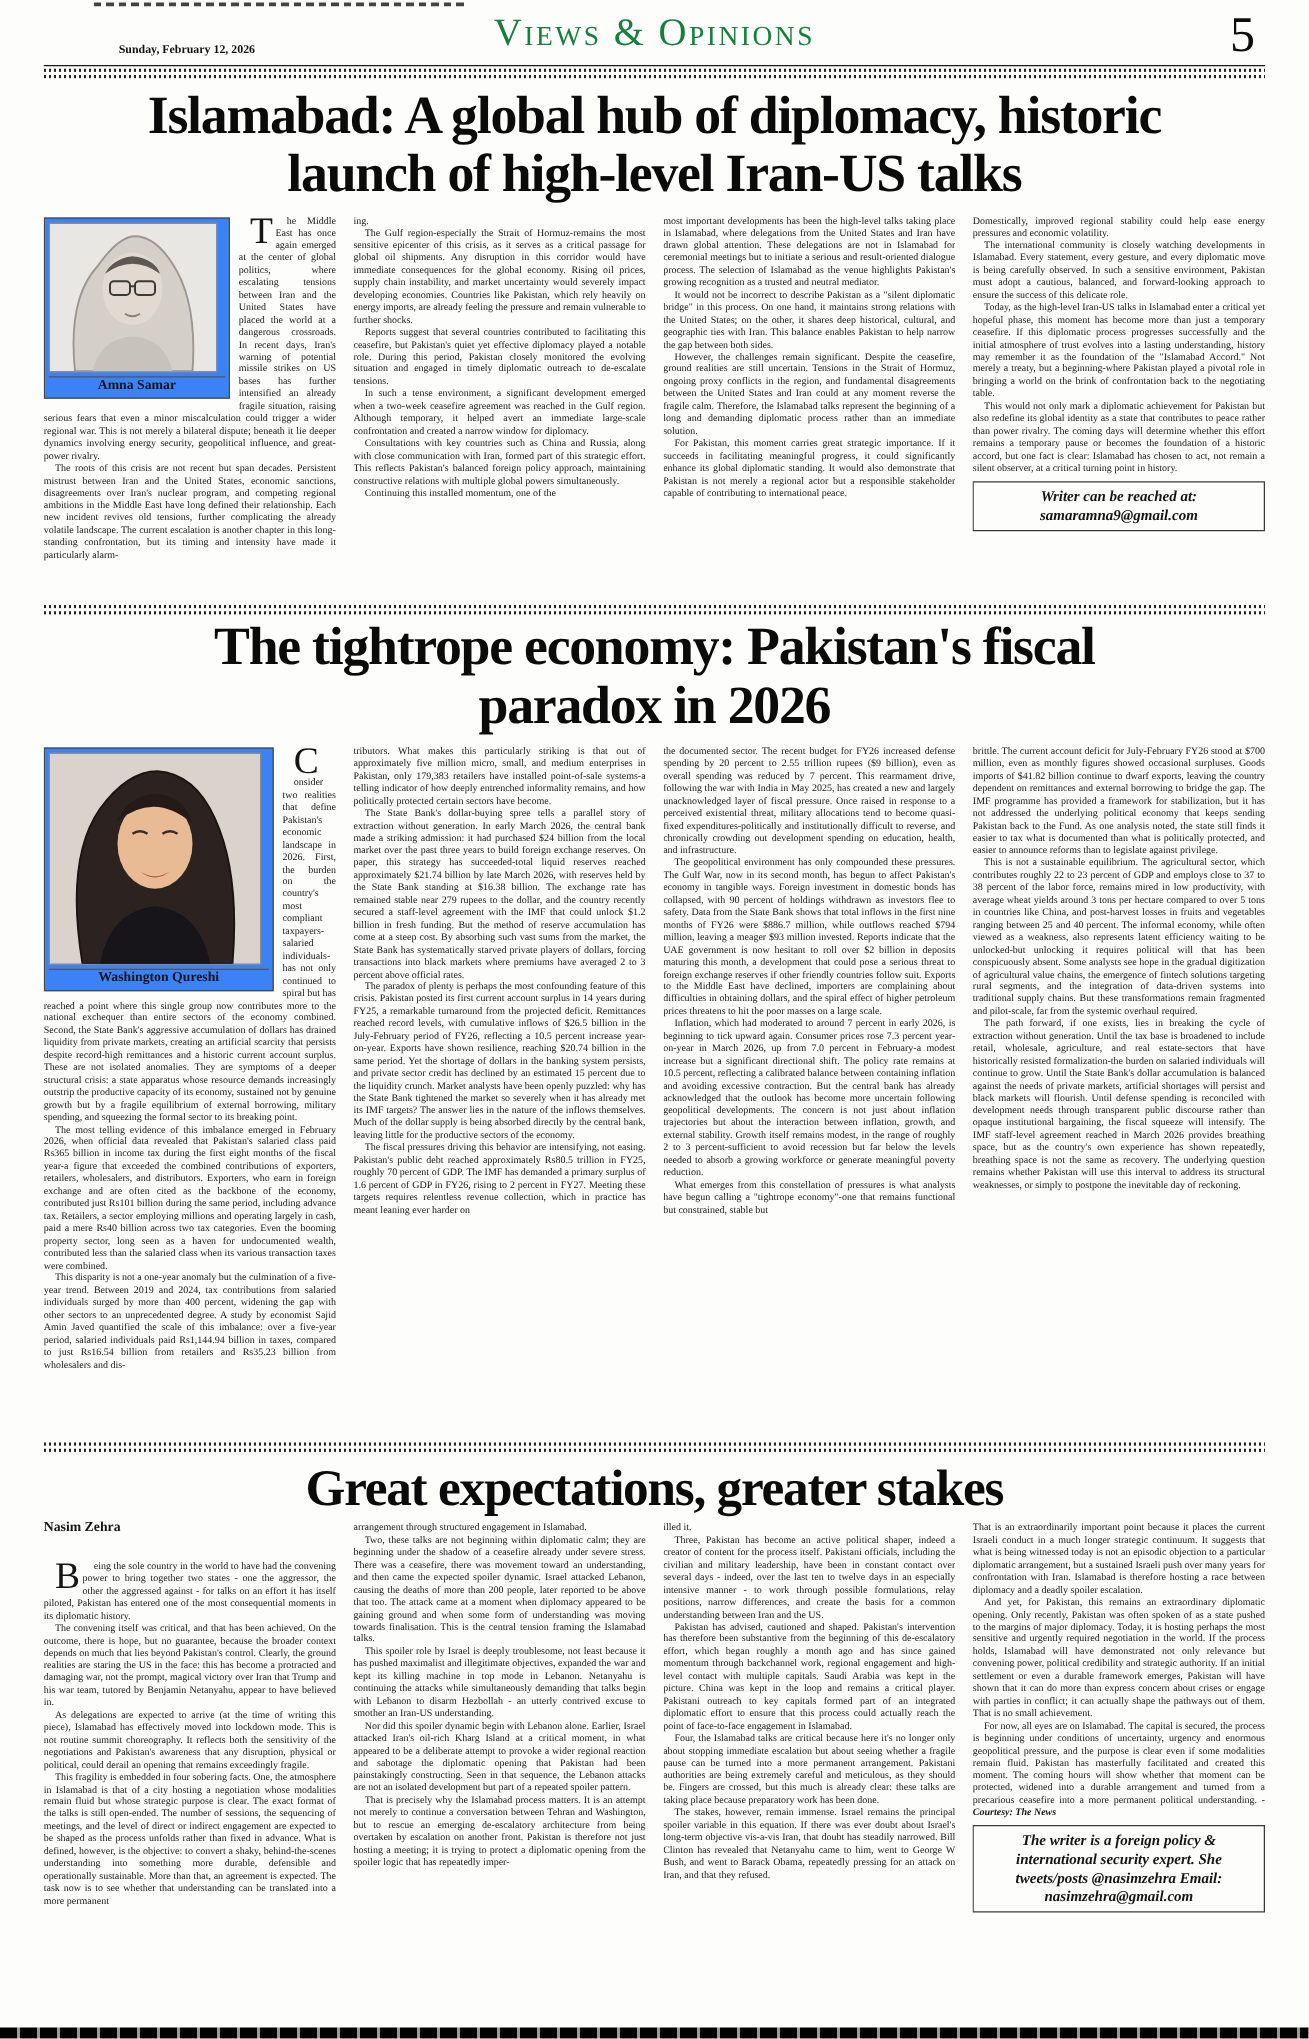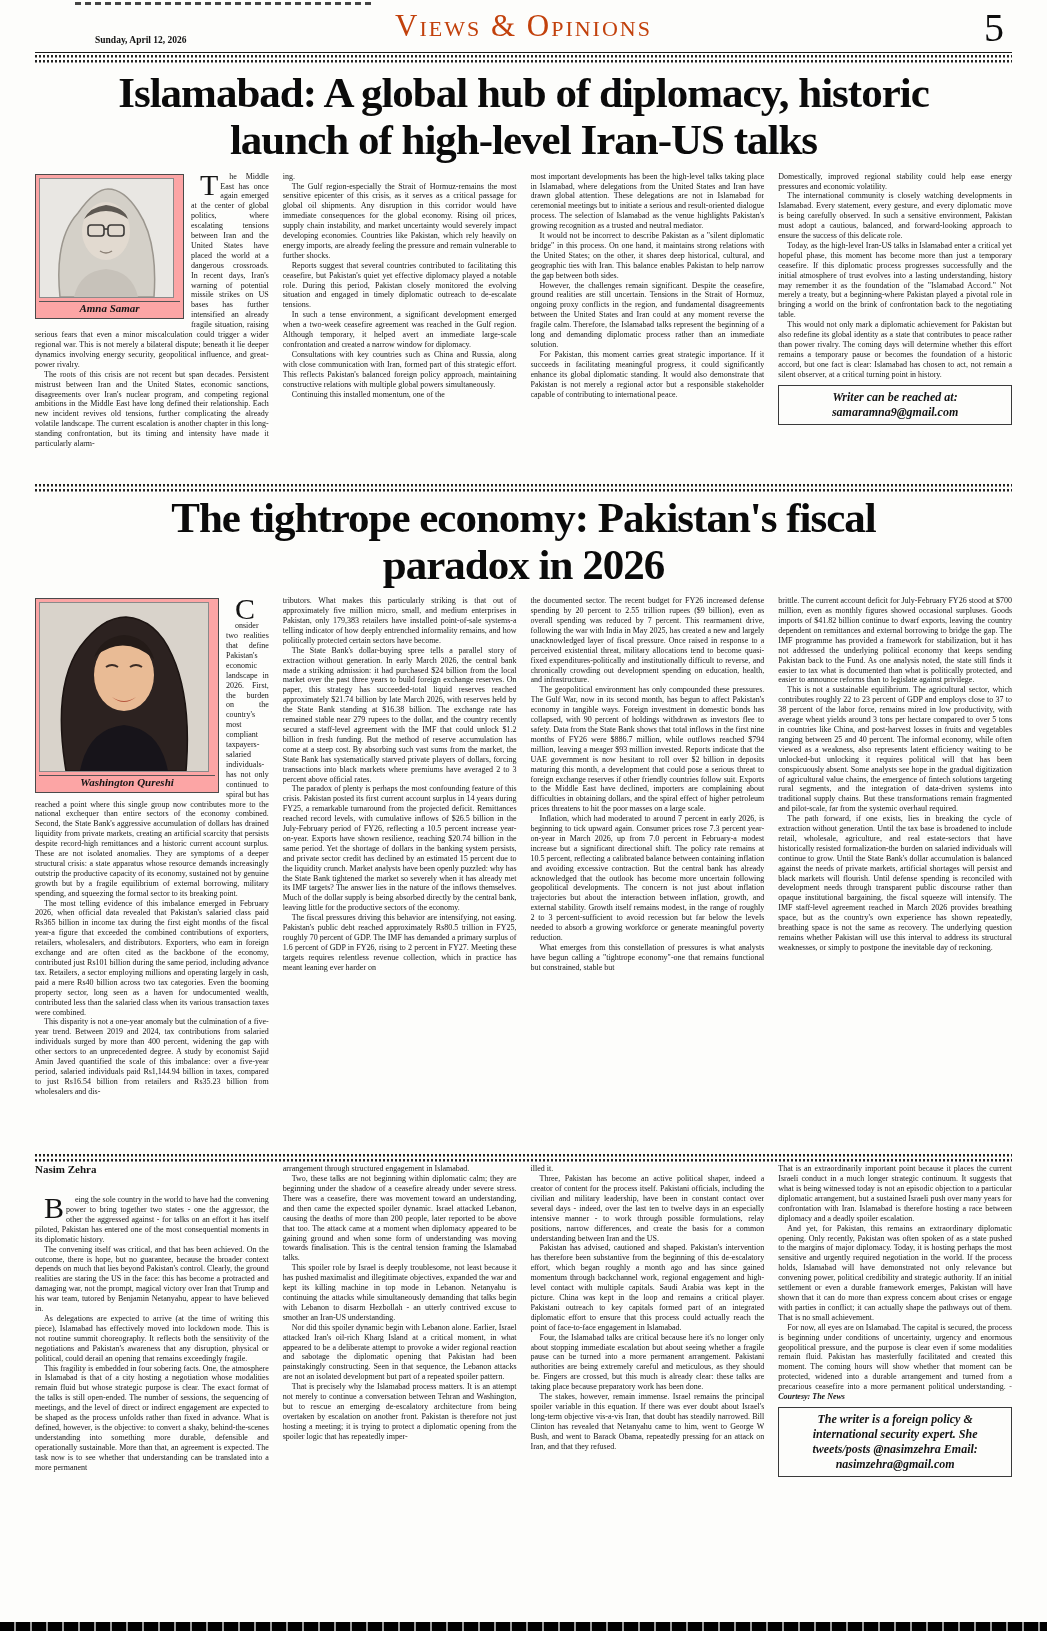--- a/index.html
+++ b/index.html
@@ -6,21 +6,21 @@
   .page{position:relative;width:1047px;height:1631px;background:#fdfdfb;color:#1a1a1a;
         font-family:"Liberation Serif","DejaVu Serif",serif;overflow:hidden;box-sizing:border-box;}
   .inner{padding:0 35px;}
   
   .top-dash{position:absolute;top:2px;left:75px;width:300px;height:3px;
     background:repeating-linear-gradient(90deg,#444 0 6px,transparent 6px 10px);}
   .header{position:relative;height:46px;margin-top:6px;}
   .masthead{position:absolute;left:28px;top:6px;font-size:21px;font-weight:bold;color:#c01420;letter-spacing:-0.5px;}
   .issue-date{position:absolute;left:60px;top:29px;font-size:9.5px;font-weight:bold;color:#111;}
   .section-title{position:absolute;left:0;right:0;top:2px;text-align:center;font-size:31px;
-    font-variant:small-caps;letter-spacing:2px;color:#c2410c;}
+    font-variant:small-caps;letter-spacing:2px;color:#15803d;}
   .page-number{position:absolute;right:8px;top:-2px;font-size:40px;color:#0d0d0d;}
   .header-underline{margin:0 0 1px 0;border-top:1.5px solid #1a1a1a;}
   .rule{height:8px;margin:2px 0;
     background-image:repeating-linear-gradient(90deg,#222 0 2px,rgba(0,0,0,0) 2px 4px),
                      repeating-linear-gradient(90deg,#222 0 2px,rgba(0,0,0,0) 2px 4px);
     background-size:100% 2.5px,100% 2.5px;background-position:0 0,0 5px;background-repeat:no-repeat;}
   .bottom-bar{position:absolute;left:0;right:0;bottom:0;height:9px;
     background:repeating-linear-gradient(90deg,#000 0 14px,#9a9a9a 14px 16px);}
   
   .headline{font-weight:bold;text-align:center;line-height:1.1;letter-spacing:-1px;color:#0b0b0b;margin:6px auto 8px;}
@@ -31,40 +31,40 @@
   .cols{display:flex;gap:14px;text-align:justify;}
   .col{flex:1 1 0;overflow:hidden;font-size:8px;line-height:9.9px;color:#151515;}
   .cols.a1 .col{height:306px;}
   .cols.a2 .col{height:552px;}
   .cols.a3 .col{height:416px;}
   .col p{margin:0;text-indent:9px;}
   .col p.cont{text-indent:0;}
   .col p.drop::first-letter{float:left;font-size:30px;line-height:24px;padding:1px 2px 0 0;}
   .tail{font-weight:bold;font-style:italic;}
   
-  .photo-box{float:left;background:#fca5a5;border:1px solid #4a4a4a;padding:3px;margin:2px 7px 3px 0;font-style:italic;}
+  .photo-box{float:left;background:#3b82f6;border:1px solid #4a4a4a;padding:3px;margin:2px 7px 3px 0;}
   .photo-box .frame{border:1px solid #8a8a8a;display:block;}
   .photo-caption{text-align:center;font-weight:bold;font-size:11px;padding:2px 2px 1px;border-top:1px solid #555;margin-top:3px;}
   .pb-a1{width:141px;}
   .pb-a2{width:176px;}
   
   .byline{text-align:left;font-weight:bold;font-size:11px;margin:1px 0 20px;text-indent:0;}
   .contact-box{border:1.5px solid #3a3a3a;margin-top:5px;padding:4px 6px;text-align:center;
     font-weight:bold;font-style:italic;font-size:12px;line-height:1.25;}
   .divider-wrap{margin:6px 0 2px;}
 </style>
 </head>
 <body>
 
 <div class="page">
   <div class="top-dash"></div>
 
   <div class="inner">
     <div class="header">
-      <div class="issue-date">Sunday, April 12, 2026</div>
+      <div class="issue-date">Sunday, February 12, 2026</div>
       <div class="section-title">Views &amp; Opinions</div>
       <div class="page-number">5</div>
     </div>
     <div class="header-underline"></div>
     <div class="rule"></div>
 
     <div>
       <h1 class="headline h-a1">Islamabad: A global hub of diplomacy, historic launch of high-level Iran-US talks</h1>
       <div class="cols a1">
         <div class="col">
@@ -152,20 +152,21 @@
             <p>The path forward, if one exists, lies in breaking the cycle of extraction without generation. Until the tax base is broadened to include retail, wholesale, agriculture, and real estate-sectors that have historically resisted formalization-the burden on salaried individuals will continue to grow. Until the State Bank's dollar accumulation is balanced against the needs of private markets, artificial shortages will persist and black markets will flourish. Until defense spending is reconciled with development needs through transparent public discourse rather than opaque institutional bargaining, the fiscal squeeze will intensify. The IMF staff-level agreement reached in March 2026 provides breathing space, but as the country's own experience has shown repeatedly, breathing space is not the same as recovery. The underlying question remains whether Pakistan will use this interval to address its structural weaknesses, or simply to postpone the inevitable day of reckoning.</p>
           </div>
       </div>
     </div>
 
     <div class="divider-wrap">
         <div class="rule"></div>
       </div>
 
     <div>
+      <h1 class="headline h-a3">Great expectations, greater stakes</h1>
       <div class="cols a3">
         <div class="col">
           <div class="byline">Nasim Zehra</div>
         <p class="drop">Being the sole country in the world to have had the convening power to bring together two states - one the aggressor, the other the aggressed against - for talks on an effort it has itself piloted, Pakistan has entered one of the most consequential moments in its diplomatic history.</p>
             <p>The convening itself was critical, and that has been achieved. On the outcome, there is hope, but no guarantee, because the broader context depends on much that lies beyond Pakistan's control. Clearly, the ground realities are staring the US in the face: this has become a protracted and damaging war, not the prompt, magical victory over Iran that Trump and his war team, tutored by Benjamin Netanyahu, appear to have believed in.</p>
             <p>As delegations are expected to arrive (at the time of writing this piece), Islamabad has effectively moved into lockdown mode. This is not routine summit choreography. It reflects both the sensitivity of the negotiations and Pakistan's awareness that any disruption, physical or political, could derail an opening that remains exceedingly fragile.</p>
             <p>This fragility is embedded in four sobering facts. One, the atmosphere in Islamabad is that of a city hosting a negotiation whose modalities remain fluid but whose strategic purpose is clear. The exact format of the talks is still open-ended. The number of sessions, the sequencing of meetings, and the level of direct or indirect engagement are expected to be shaped as the process unfolds rather than fixed in advance. What is defined, however, is the objective: to convert a shaky, behind-the-scenes understanding into something more durable, defensible and operationally sustainable. More than that, an agreement is expected. The task now is to see whether that understanding can be translated into a more permanent</p>
           </div>
         <div class="col">
             <p class="cont">arrangement through structured engagement in Islamabad.</p>

